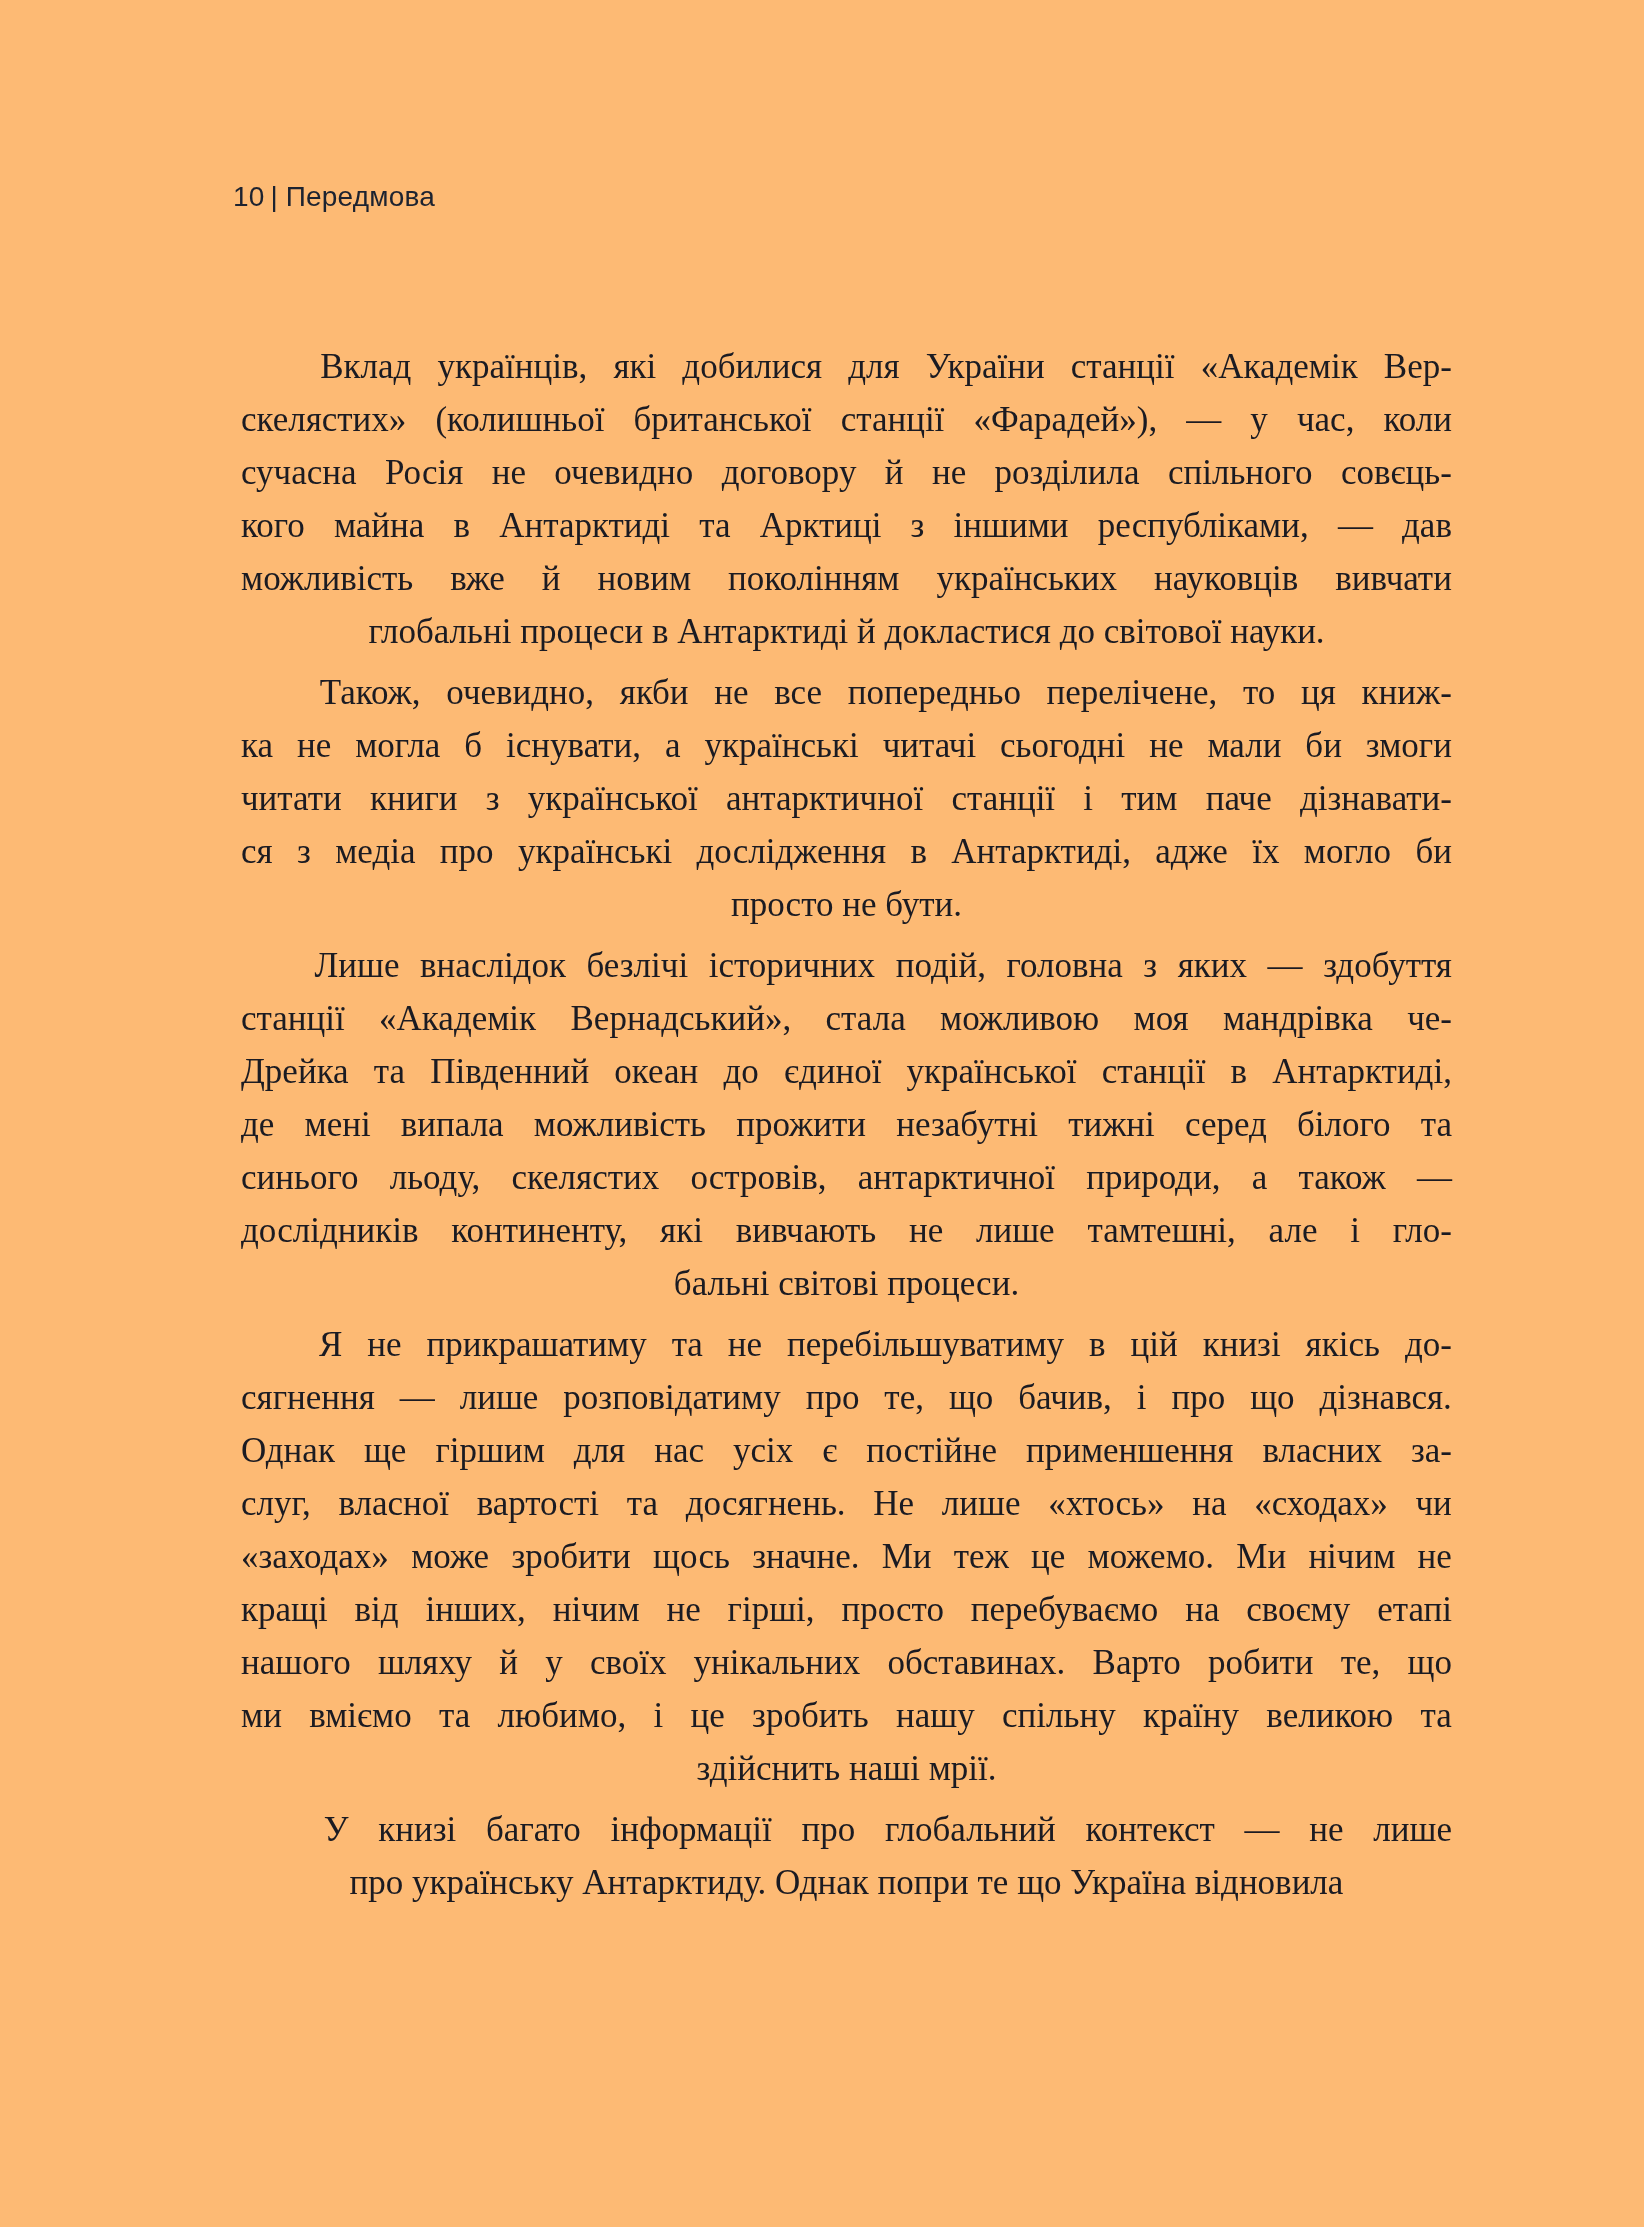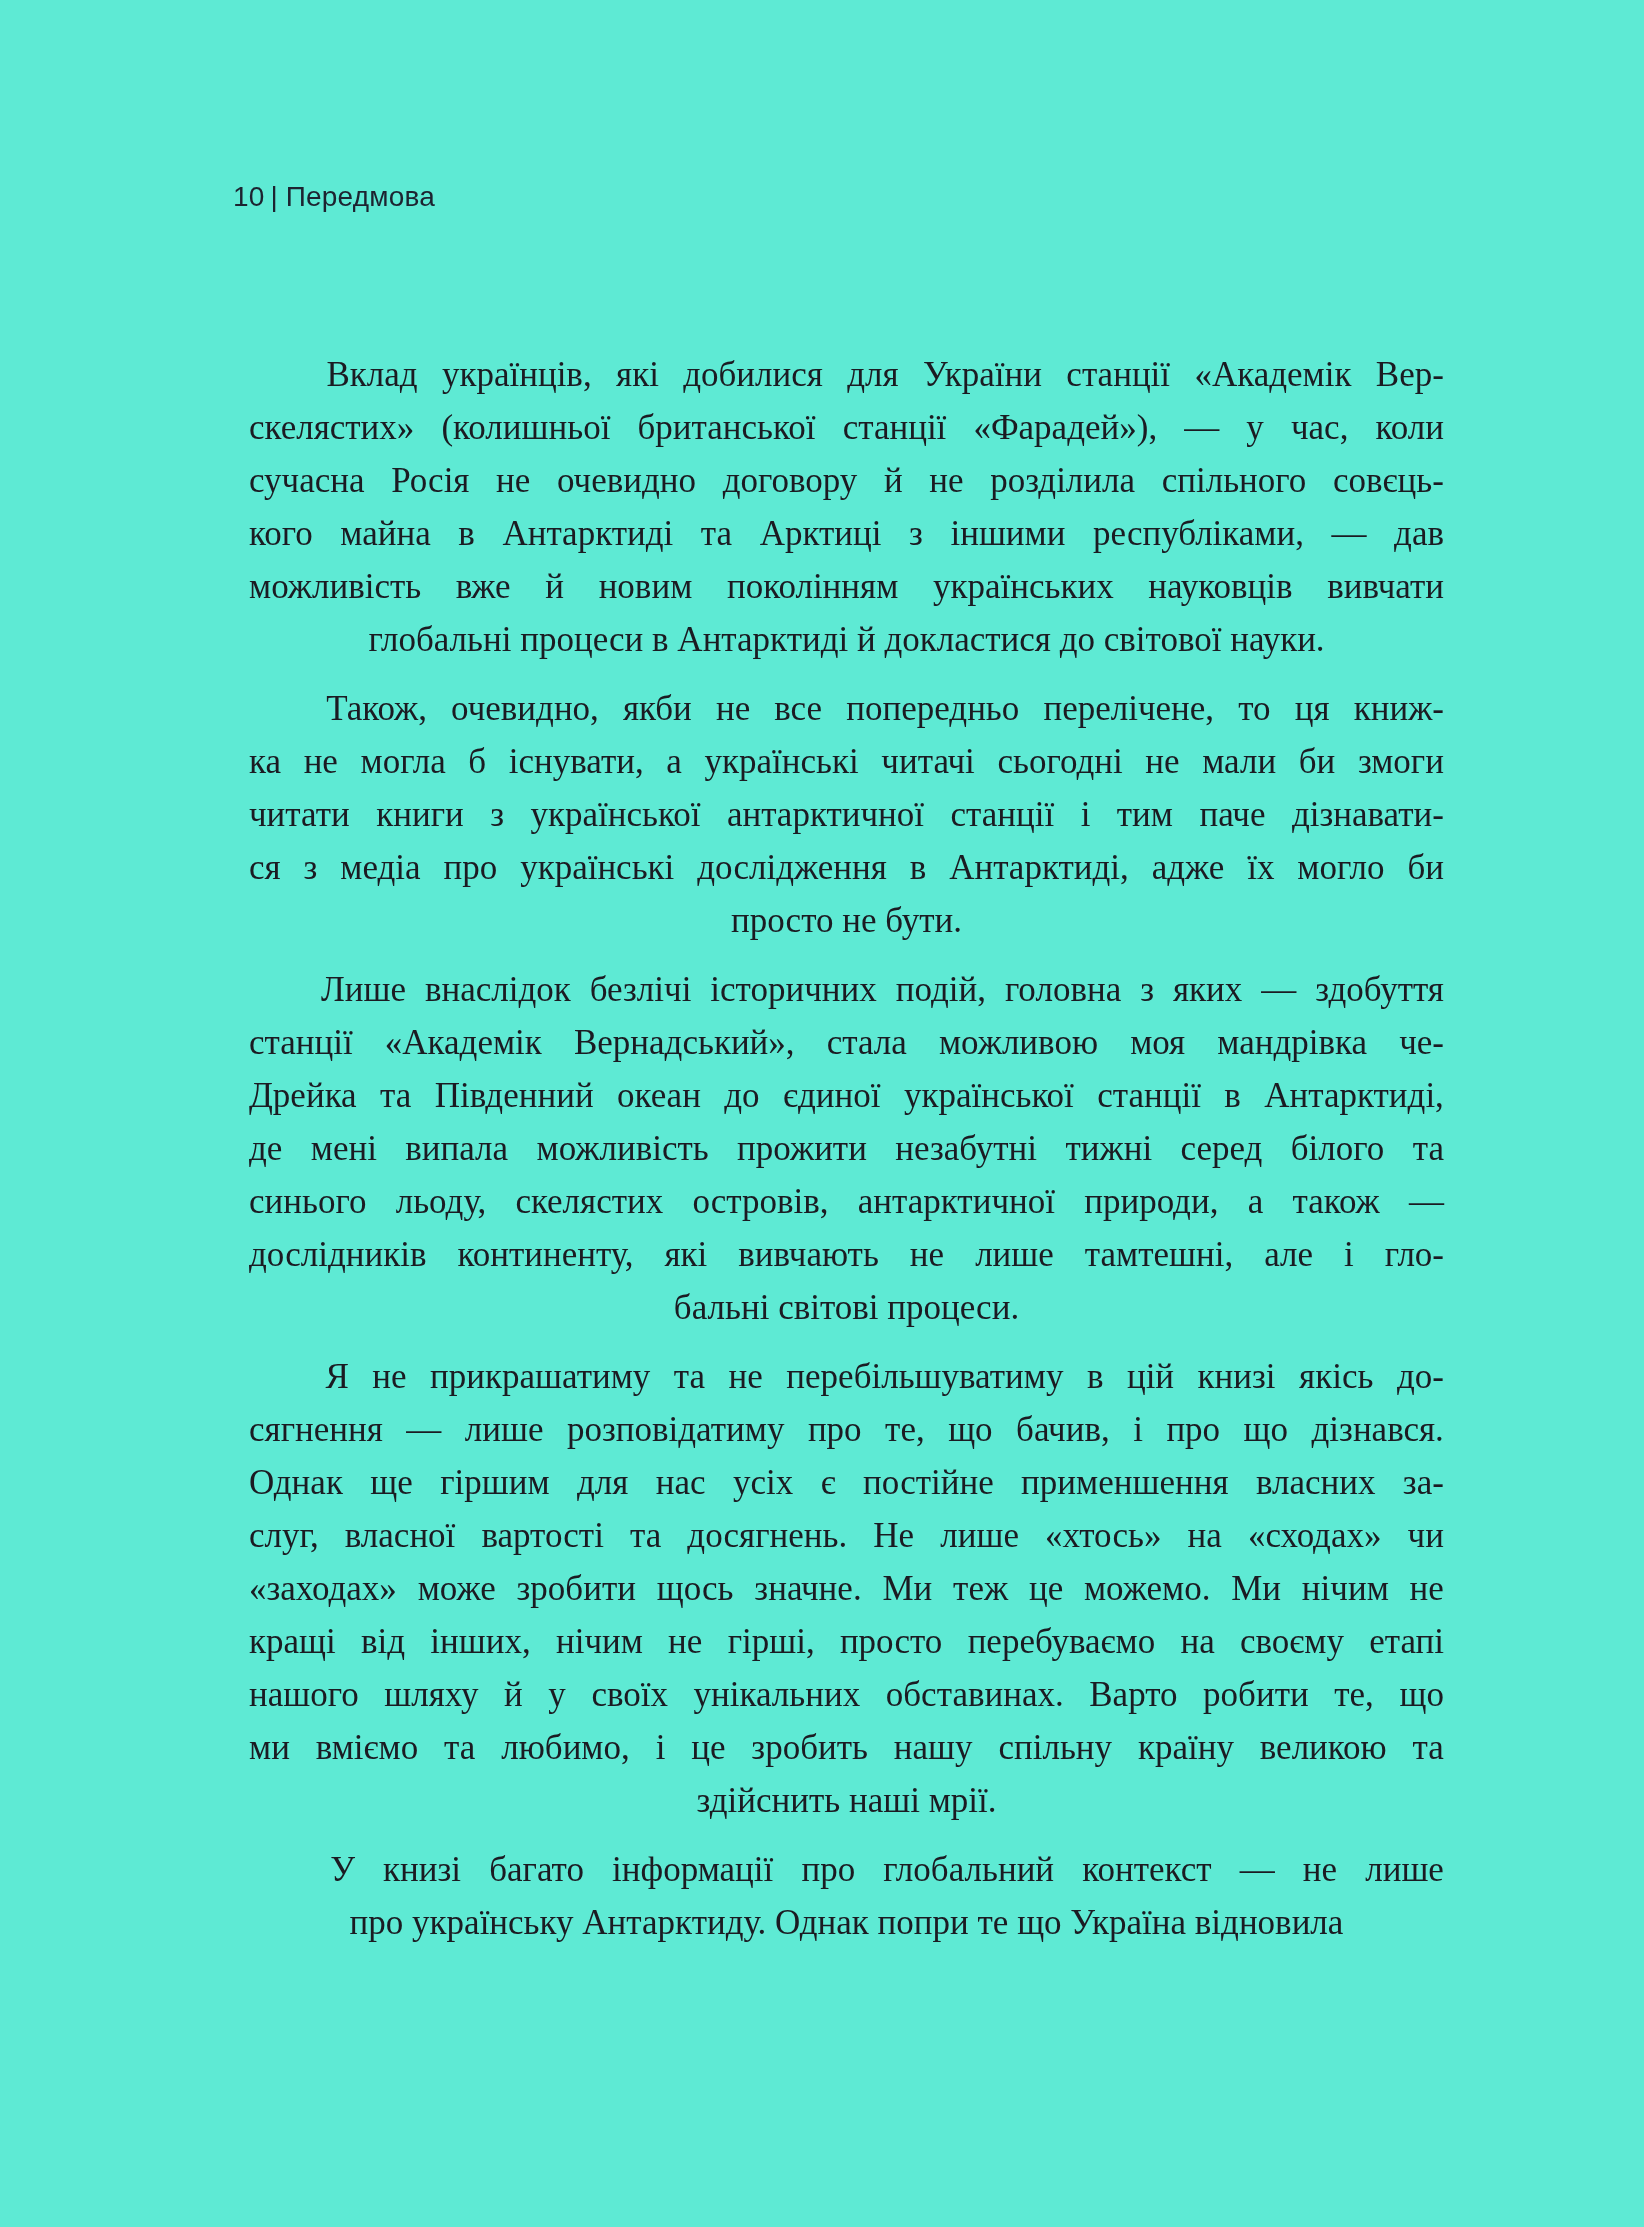--- a/index.html
+++ b/index.html
@@ -5,21 +5,21 @@
 <style>
   html, body {
     margin: 0;
     padding: 0;
     background: #ffffff;
   }
   .page {
     position: relative;
     width: 1645px;
     height: 2227px;
-    background: #5eead4;
+    background: #fdba74;
     box-sizing: border-box;
     font-family: "Liberation Serif", "DejaVu Serif", serif;
     color: #1b1b22;
     overflow: hidden;
   }
 
   
   .running-header {
     position: absolute;
     left: 233px;
@@ -41,21 +41,21 @@
 
   
   .textblock {
     position: absolute;
     left: 233px;
     top: 332px;
     width: 1227px;
   }
 
   .para {
-    margin: 16px;
+    margin: 8px;
     font-size: 35px;
     line-height: 53px;
     text-align: justify;
     text-justify: inter-word;
     -webkit-hyphens: none;
     hyphens: none;
     word-spacing: 0px;
   }
 
   

